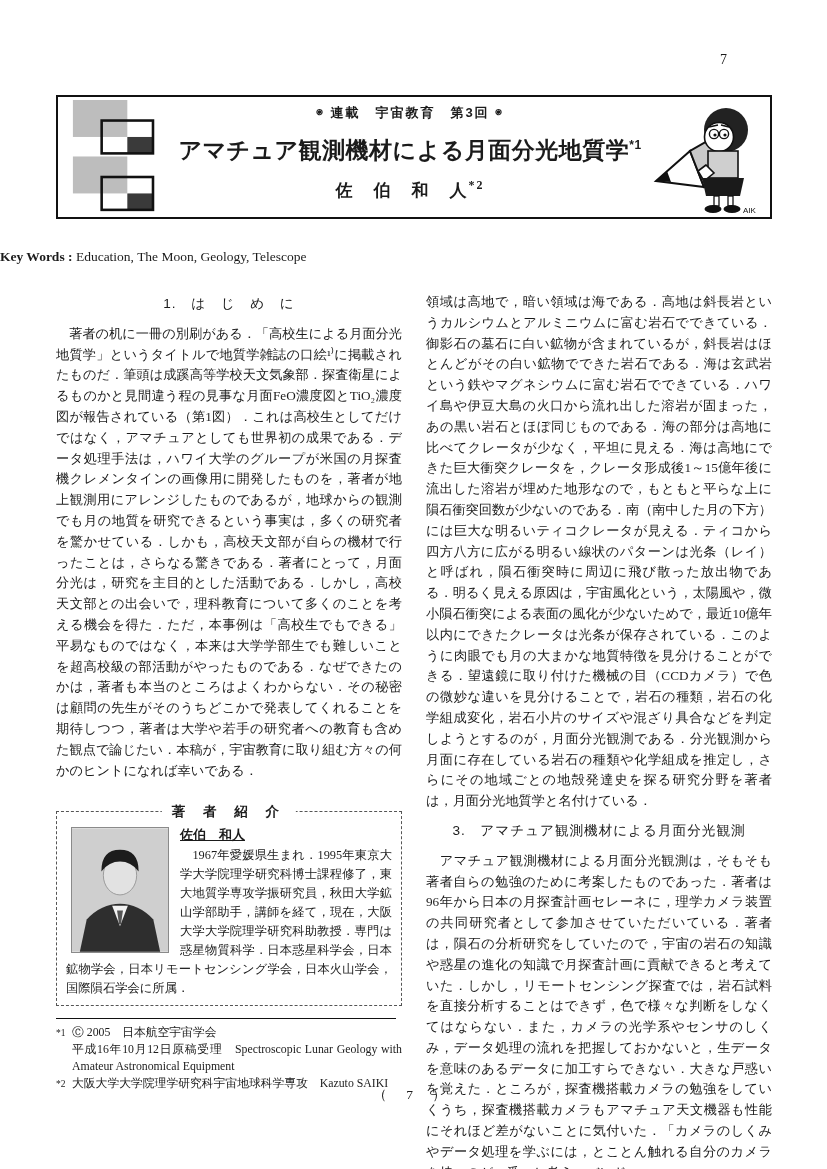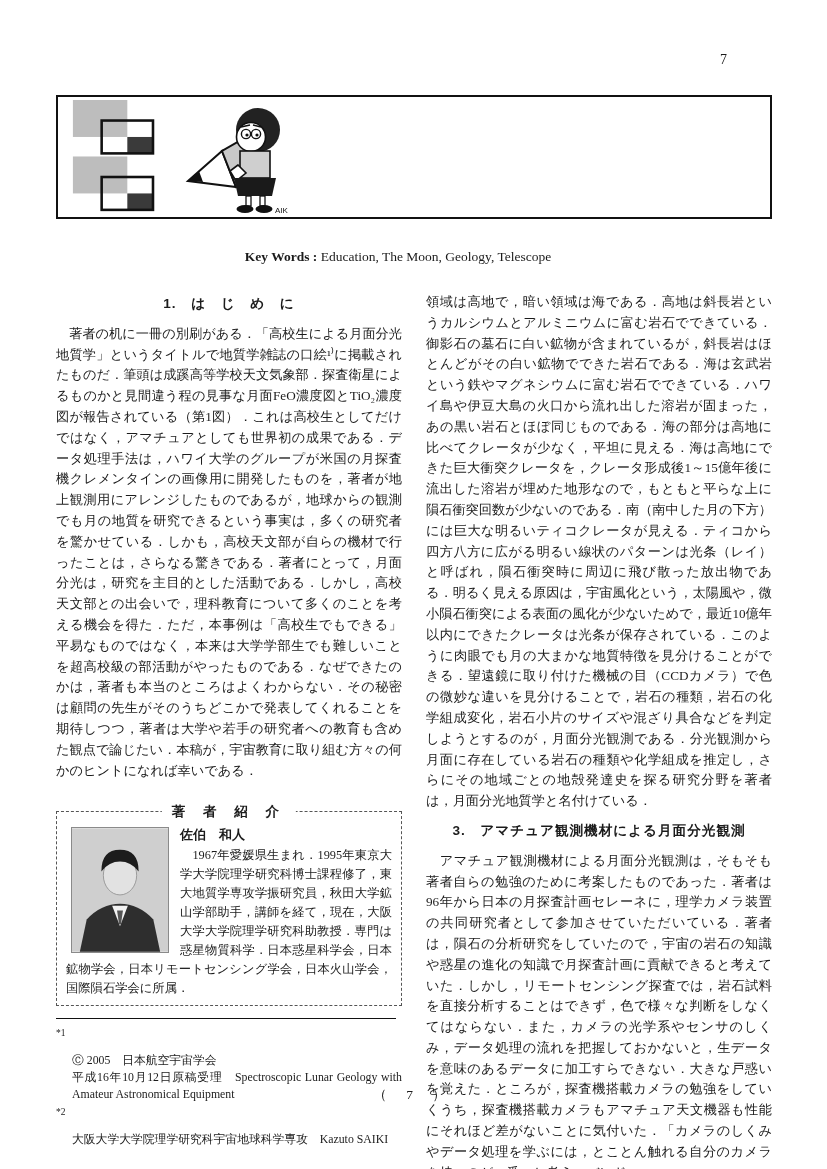--- a/index.html
+++ b/index.html
@@ -33,39 +33,39 @@
     font-size:23px; letter-spacing:0.5px; white-space:nowrap;
   }
   .title sup, .author-line sup{font-size:12px;}
   .author-line{margin-top:12px; font-weight:bold; font-size:17px; letter-spacing:2px;}
   .mascot{width:126px; position:relative; flex:0 0 auto;}
   .mascot svg{position:absolute; right:2px; top:4px;}
 
   
   .keywords{
     position:absolute; top:249px; left:0; width:796px;
-    text-align:center; font-size:13.5px;
+    text-align:left; font-size:13.5px;
   }
   .keywords b{font-weight:bold;}
 
   
   .columns{
     position:absolute; top:292px; left:56px; width:716px;
     display:flex; gap:24px;
   }
   .col{
     width:346px; flex:0 0 346px;
     font-size:13.2px; line-height:20.8px;
     text-align:justify; text-justify:inter-ideograph;
   }
   .col p{margin:0;}
   h3.sec{
     margin:9px 0 9px 0; text-align:center;
     font-family:"Liberation Sans", sans-serif;
-    font-weight:bold; font-size:13.6px; letter-spacing:1px;
+    font-weight:normal; font-size:13.6px; letter-spacing:1px;
   }
   h3.sec:first-child{margin-top:2px;}
 
   
   .author-box{
     position:relative; margin-top:30px;
     border:1.4px dashed #555;
     padding:12px 9px 7px 9px;
     font-size:12.3px; line-height:19px;
   }
@@ -75,31 +75,31 @@
     font-family:"Liberation Sans", sans-serif;
     font-weight:bold; font-size:13.5px; letter-spacing:7px;
   }
   .a-photo{
     float:left; width:98px; height:126px;
     margin:3px 11px 3px 5px;
     border:1px solid #8a8a8a; box-sizing:border-box;
   }
   .a-name{
     font-family:"Liberation Sans", sans-serif;
-    font-weight:bold; font-size:13px; margin:1px 0 2px 0;
+    font-weight:bold; font-size:13px; margin:1px 0 2px 0;text-decoration:underline;
   }
   .a-bio{text-align:justify;}
   .author-box::after{content:""; display:block; clear:both;}
 
   
   .fn-rule{border:0; border-top:1.3px solid #111; width:340px; margin:12px 0 5px 0;}
   .fn-area{font-size:11.8px; line-height:16.8px;}
   .fn-item{display:flex;}
   .fn-marker{flex:0 0 16px; font-size:9.5px; padding-top:1px;}
-  .fn-content{flex:1 1 auto; text-align:justify;margin-top:28px;}
+  .fn-content{flex:1 1 auto; text-align:justify;}
 
   .bottom-number{
     position:absolute; top:1086px; left:0; width:827px;
     text-align:center; font-size:13.5px; letter-spacing:8px;
   }
 </style>
 </head>
 <body>
 
 <div class="page">
@@ -109,20 +109,25 @@
   <div class="header-box">
     <div class="deco">
       <svg width="110" height="115" viewBox="0 0 82 112" aria-hidden="true">
         <rect x="0" y="0" width="53" height="36" fill="#bdbdbd"></rect>
         <rect x="0" y="55" width="53" height="36" fill="#bdbdbd"></rect>
         <rect x="53" y="36" width="25" height="16" fill="#3a3a3a"></rect>
         <rect x="28" y="20" width="50" height="32" fill="none" stroke="#111" stroke-width="2.5"></rect>
         <rect x="53" y="91" width="25" height="16" fill="#3a3a3a"></rect>
         <rect x="28" y="75" width="50" height="32" fill="none" stroke="#111" stroke-width="2.5"></rect>
       </svg>
+    </div>
+    <div class="header-center">
+      <div class="series">◉ 連載　宇宙教育　第3回 ◉</div>
+      <div class="title"><span>アマチュア観測機材による月面分光地質学</span><sup>*1</sup></div>
+      <div class="author-line"><span>佐　伯　和　人</span><sup>*2</sup></div>
     </div>
     <div class="mascot">
       <svg width="118" height="114" viewBox="0 0 118 114" aria-hidden="true">
 
         <polygon points="6,80 40,50 54,86" fill="#ffffff" stroke="#111" stroke-width="2"></polygon>
         <polygon points="6,80 17,70 21,81" fill="#111"></polygon>
         <polygon points="40,50 54,86 84,66 68,34" fill="#c9c9c9" stroke="#111" stroke-width="2"></polygon>
 
         <circle cx="76" cy="29" r="22" fill="#222"></circle>
 

